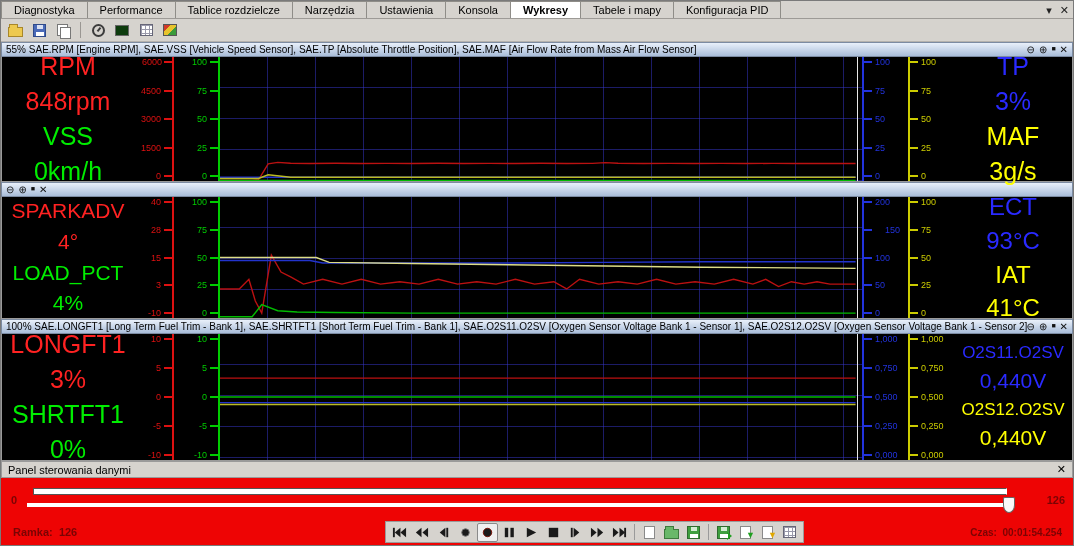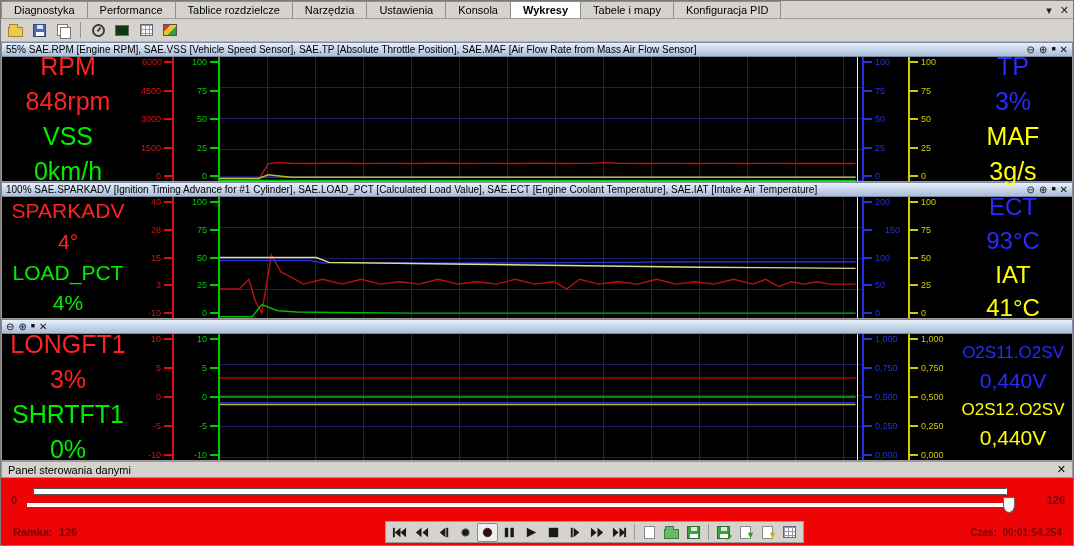--- a/index.html
+++ b/index.html
@@ -236,21 +236,20 @@
       <div class="plabel" style="color: rgb(42, 42, 255);">TP</div>
       <div class="plabel" style="color: rgb(42, 42, 255);">3%</div>
       <div class="plabel" style="color: rgb(255, 255, 0);">MAF</div>
       <div class="plabel" style="color: rgb(255, 255, 0);">3g/s</div>
     </div>
   </div>
 </section>
 
 <section class="chart c2">
   <div class="chart-header">
-    <span class="chart-title">100% SAE.SPARKADV [Ignition Timing Advance for #1 Cylinder], SAE.LOAD_PCT [Calculated Load Value], SAE.ECT [Engine Coolant Temperature], SAE.IAT [Intake Air Temperature]</span>
     <span class="chart-ctl">
       <span>⊖</span>
       <span>⊕</span>
       <span class="sq">■</span>
       <span>✕</span>
     </span>
   </div>
   <div class="chart-body">
     <div class="labels left">
       <div class="plabel" style="color: rgb(255, 34, 34);">SPARKADV</div>
@@ -327,20 +326,21 @@
       <div class="plabel" style="color: rgb(42, 42, 255);">ECT</div>
       <div class="plabel" style="color: rgb(42, 42, 255);">93°C</div>
       <div class="plabel" style="color: rgb(255, 255, 0);">IAT</div>
       <div class="plabel" style="color: rgb(255, 255, 0);">41°C</div>
     </div>
   </div>
 </section>
 
 <section class="chart c3">
   <div class="chart-header">
+    <span class="chart-title">100% SAE.LONGFT1 [Long Term Fuel Trim - Bank 1], SAE.SHRTFT1 [Short Term Fuel Trim - Bank 1], SAE.O2S11.O2SV [Oxygen Sensor Voltage Bank 1 - Sensor 1], SAE.O2S12.O2SV [Oxygen Sensor Voltage Bank 1 - Sensor 2]</span>
     <span class="chart-ctl">
       <span>⊖</span>
       <span>⊕</span>
       <span class="sq">■</span>
       <span>✕</span>
     </span>
   </div>
   <div class="chart-body">
     <div class="labels left">
       <div class="plabel" style="color: rgb(255, 34, 34);">LONGFT1</div>

